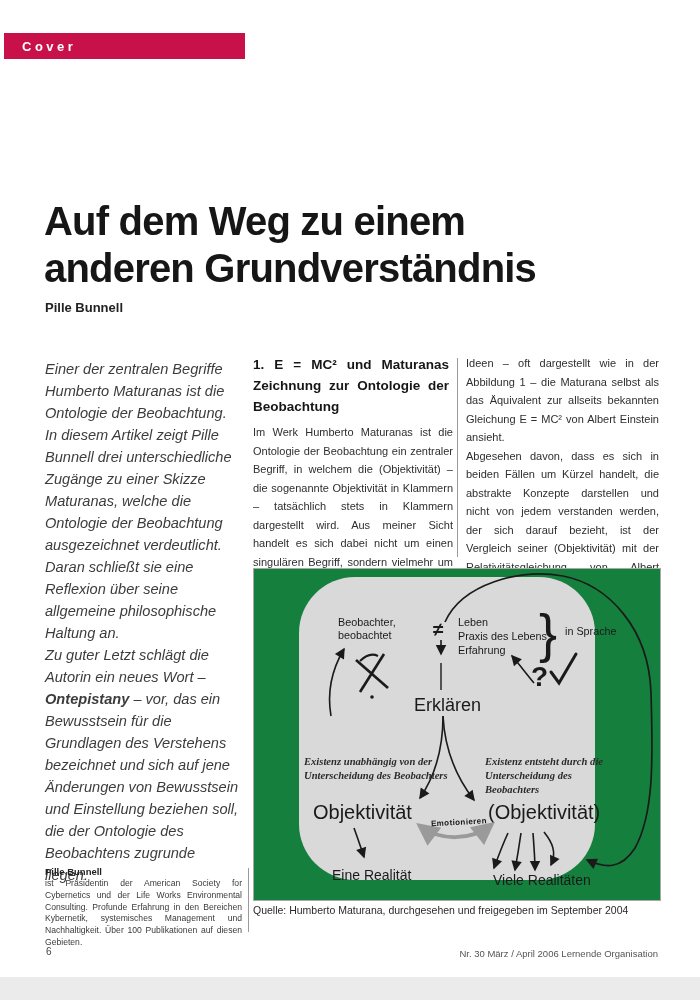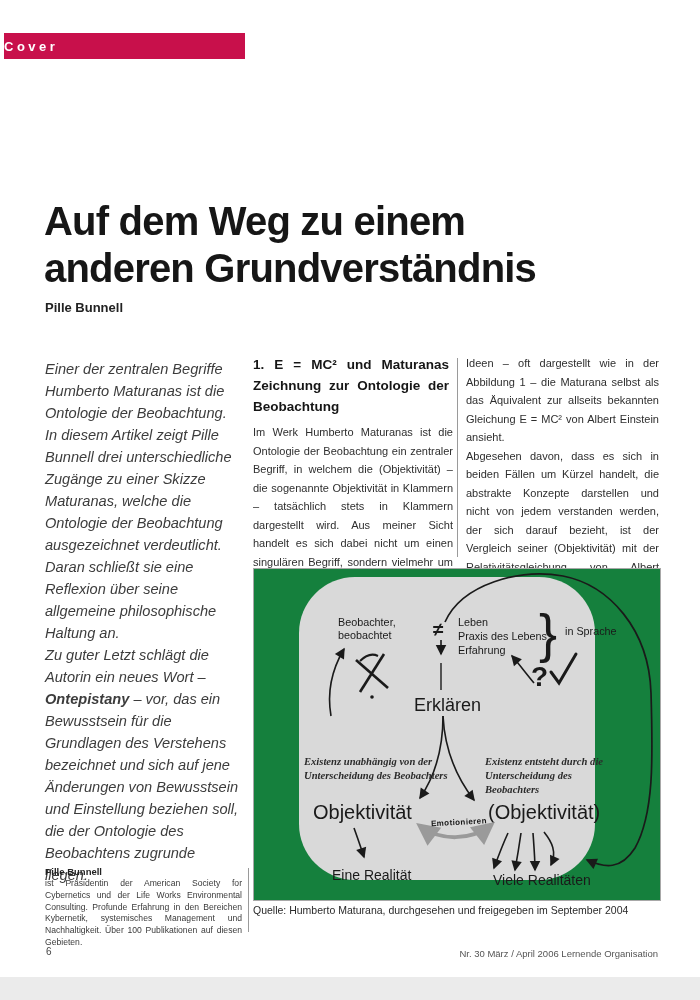--- a/index.html
+++ b/index.html
@@ -1,21 +1,21 @@
 <!DOCTYPE html>
 <html lang="de"><head>
 <meta charset="utf-8">
 <style>
   html,body{margin:0;padding:0;background:#fff;}
   .page{position:relative;width:700px;height:1000px;background:#ffffff;overflow:hidden;
         font-family:"Liberation Sans",sans-serif;color:#1c1c1c;}
   .abs{position:absolute;}
 
   .cover-bar{left:4px;top:33px;width:241px;height:26px;background:#c8104b;
-             display:flex;align-items:center;box-sizing:border-box;}
+             display:flex;align-items:center;padding-left:18px;box-sizing:border-box;}
   .cover-bar span{color:#fff;font-size:13px;font-weight:bold;letter-spacing:3.5px;}
 
   .title{left:44px;top:198px;width:600px;font-size:40px;font-weight:bold;
          line-height:47px;letter-spacing:-0.8px;color:#161616;}
   .author{left:45px;top:300px;font-size:13px;font-weight:bold;color:#222;}
 
   .intro{left:45px;top:358px;width:196px;font-style:italic;font-size:14.6px;
          line-height:22px;color:#3c3c3c;}
   .intro p{margin:0;}
   .intro .bold{font-weight:bold;margin-top:16px;}

